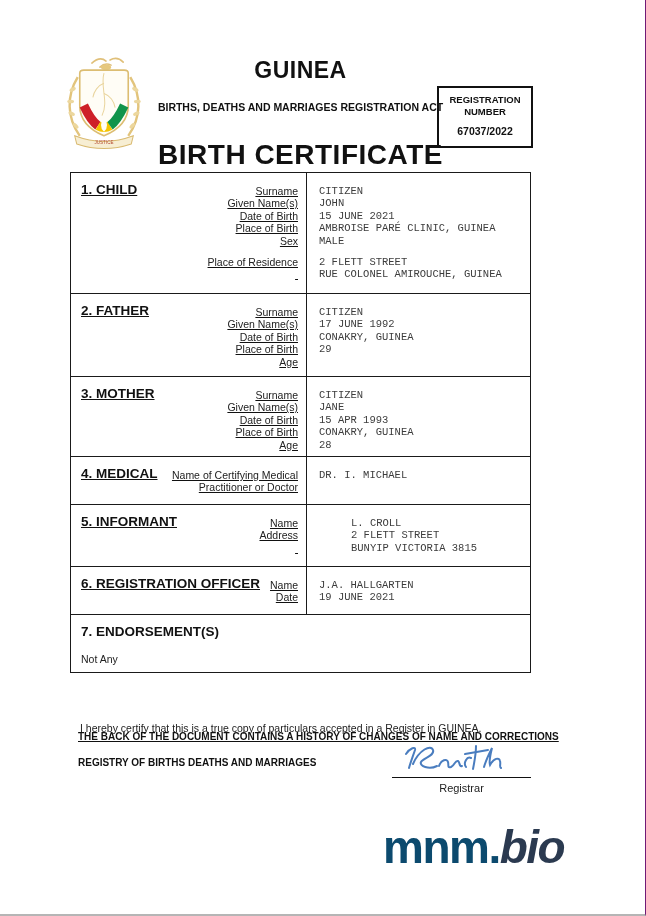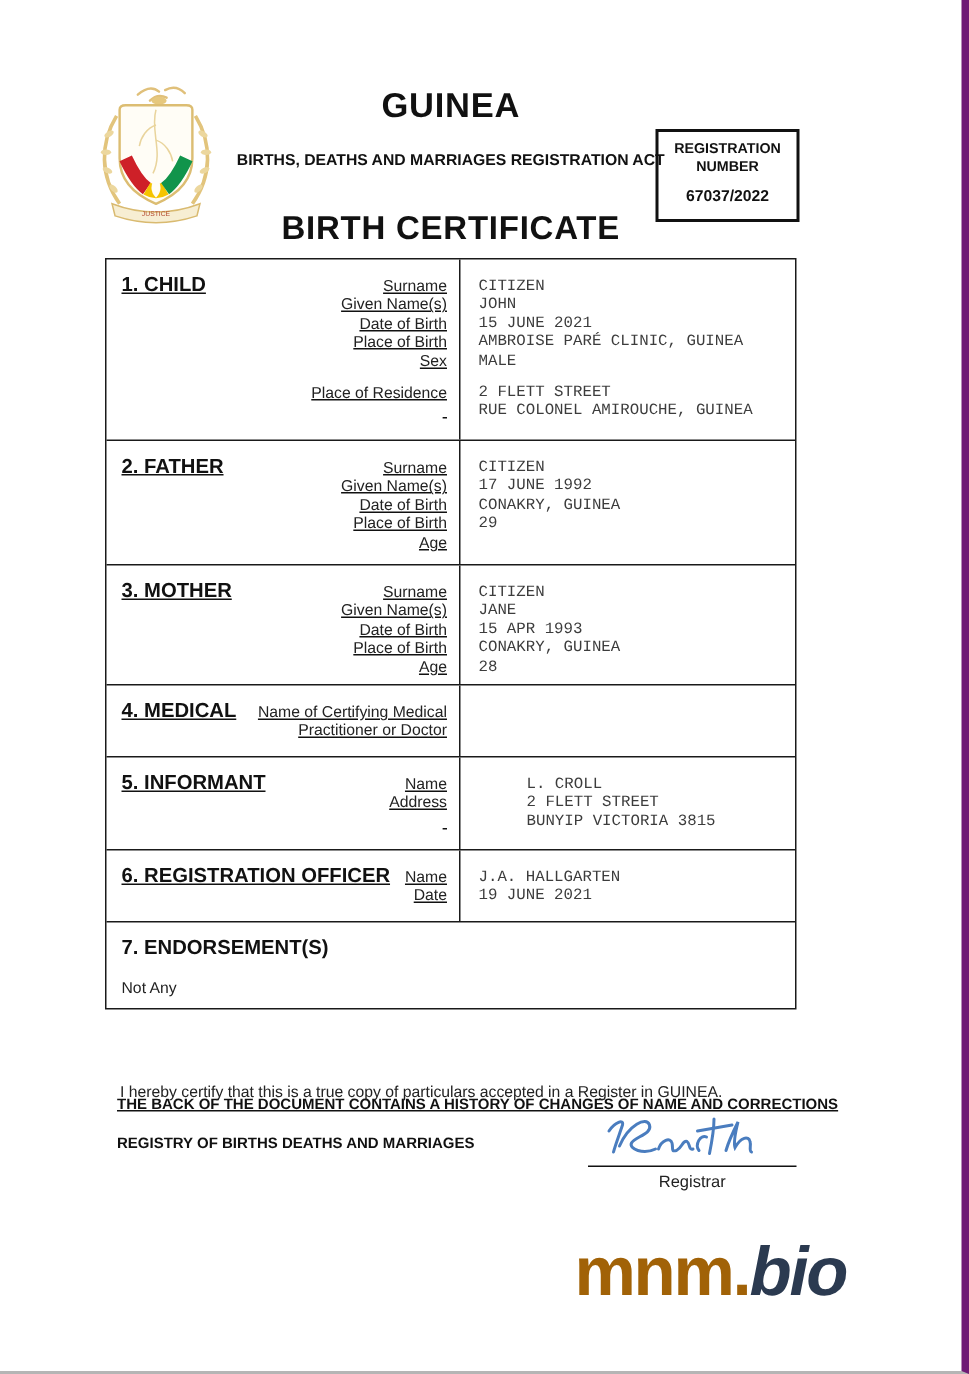--- a/index.html
+++ b/index.html
@@ -1,28 +1,28 @@
 <!DOCTYPE html>
 <html><head>
 <meta charset="utf-8">
 <style>
   * { margin:0; padding:0; box-sizing:border-box; }
   html,body { background:#ffffff; }
   body { font-family:"Liberation Sans", sans-serif; color:#111; }
   .page {
     position:relative; width:646px; height:916px; background:#fff;
-    border-right:5px solid #701a75; border-bottom:2px solid #b5b5b5;
+    border-right:1px solid #701a75; border-bottom:2px solid #b5b5b5;
     overflow:hidden;
   }
   
   .arms { position:absolute; left:63px; top:55px; width:82px; height:96px; }
   .head-center { position:absolute; left:70px; top:0; width:461px; text-align:center; }
   .country-title { position:absolute; left:0; right:0; top:57px; font-size:23px; font-weight:bold; letter-spacing:.5px; }
   .act-title { position:absolute; left:0; right:0; top:101px; font-size:10.5px; font-weight:bold; }
-  .doc-title { position:absolute; left:0; right:0; top:139px; font-size:22px; font-weight:bold; letter-spacing:.5px; }
+  .doc-title { position:absolute; left:0; right:0; top:139px; font-size:28px; font-weight:bold; letter-spacing:.5px; }
   .regbox {
     position:absolute; left:437px; top:86px; width:96px; height:62px;
     border:2px solid #111; text-align:center; padding-top:6px;
   }
   .regbox .lbl { font-size:9.5px; font-weight:bold; line-height:11.5px; }
   .regbox .num { font-size:10.5px; font-weight:bold; margin-top:8px; }
   
   .sections { position:absolute; left:70px; top:172px; width:461px; border:1.4px solid #1a1a1a; }
   .section-row { display:flex; border-top:1.4px solid #1a1a1a; }
   .section-row:first-child { border-top:none; }
@@ -164,20 +164,24 @@
           <div>28</div>
         </div>
       </div>
       <div class="section-row" style="height: 48px;">
         <div class="cell-left">
           <div class="sec-title">4. MEDICAL</div>
           <div class="labels">
             <div>Name of Certifying Medical</div>
             <div>Practitioner or Doctor</div>
           </div>
+        </div>
+        <div class="cell-right">
+          <div>DR. I. MICHAEL</div>
+          <div>&nbsp;</div>
         </div>
       </div>
       <div class="section-row" style="height: 62px; gap: 32px;">
         <div class="cell-left">
           <div class="sec-title">5. INFORMANT</div>
           <div class="labels">
             <div>Name</div>
             <div>Address</div>
             <div>&nbsp;</div>
           </div>
@@ -221,16 +225,16 @@
         <path d="M76,4 C76,12 74,22 73,27"></path>
         <path d="M65,12 L88,8"></path>
         <path d="M84,25 C86,18 90,10 92,6 C90,14 89,20 90,23 C94,16 99,15 100,19 C101,22 99,25 101,26"></path>
       </g>
     </svg>
     <div class="sig-line"></div>
     <div class="sig-caption">Registrar</div>
   </div>
 
   <div class="watermark">
-    <span class="mnm" style="color: #a16207;">mnm.</span><span class="bio" style="color: rgb(43, 58, 80);">bio</span>
+    <span class="mnm" style="color: #0c4a6e;">mnm.</span><span class="bio" style="color: rgb(43, 58, 80);">bio</span>
   </div>
 
 </div>
 
 </body></html>

